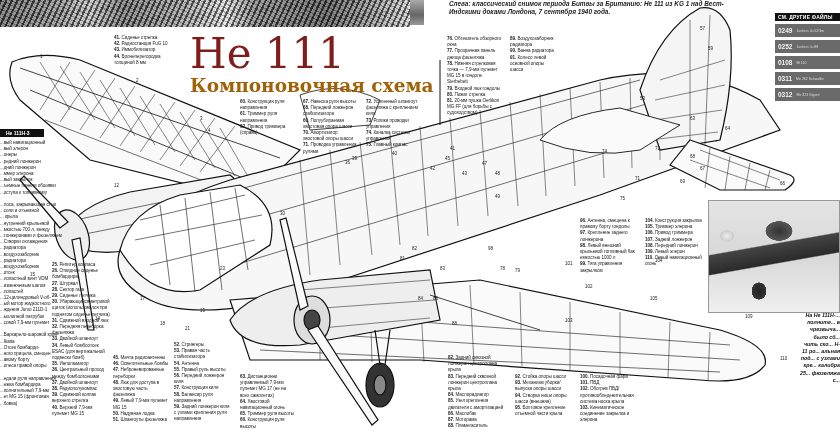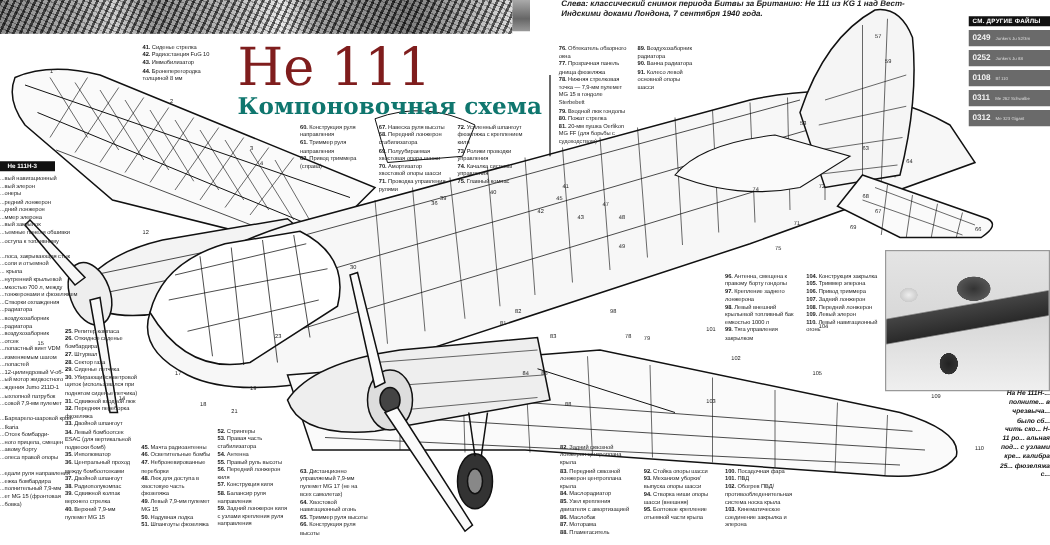--- a/index.html
+++ b/index.html
@@ -21,21 +21,21 @@
     position: absolute; left: 449px; top: 0; width: 300px;
     font-size: 6.4px; font-style: italic; font-weight: bold; line-height: 8px; color: #222;
   }
 
   .title-main {
     position: absolute; left: 190px; top: 32px;
     font-family: "DejaVu Serif", serif; font-size: 42px; line-height: 44px; color: #7f1d1d;
   }
   .title-sub {
     position: absolute; left: 190px; top: 76px;
-    font-family: "DejaVu Serif", serif; font-weight: bold; font-size: 18.5px; line-height: 20px; color: #0f766e;
+    font-family: "DejaVu Serif", serif; font-weight: bold; font-size: 18.5px; line-height: 20px; color: #a16207;
   }
 
   .legend-block {
     position: absolute; font-family: "Liberation Sans", sans-serif;
     font-size: 4.6px; line-height: 6.2px; color: #222; letter-spacing: -0.05px;
   }
   .legend-block .num { font-weight: bold; }
   .legend-block div { white-space: normal; }
 
   .sidebar-box {

